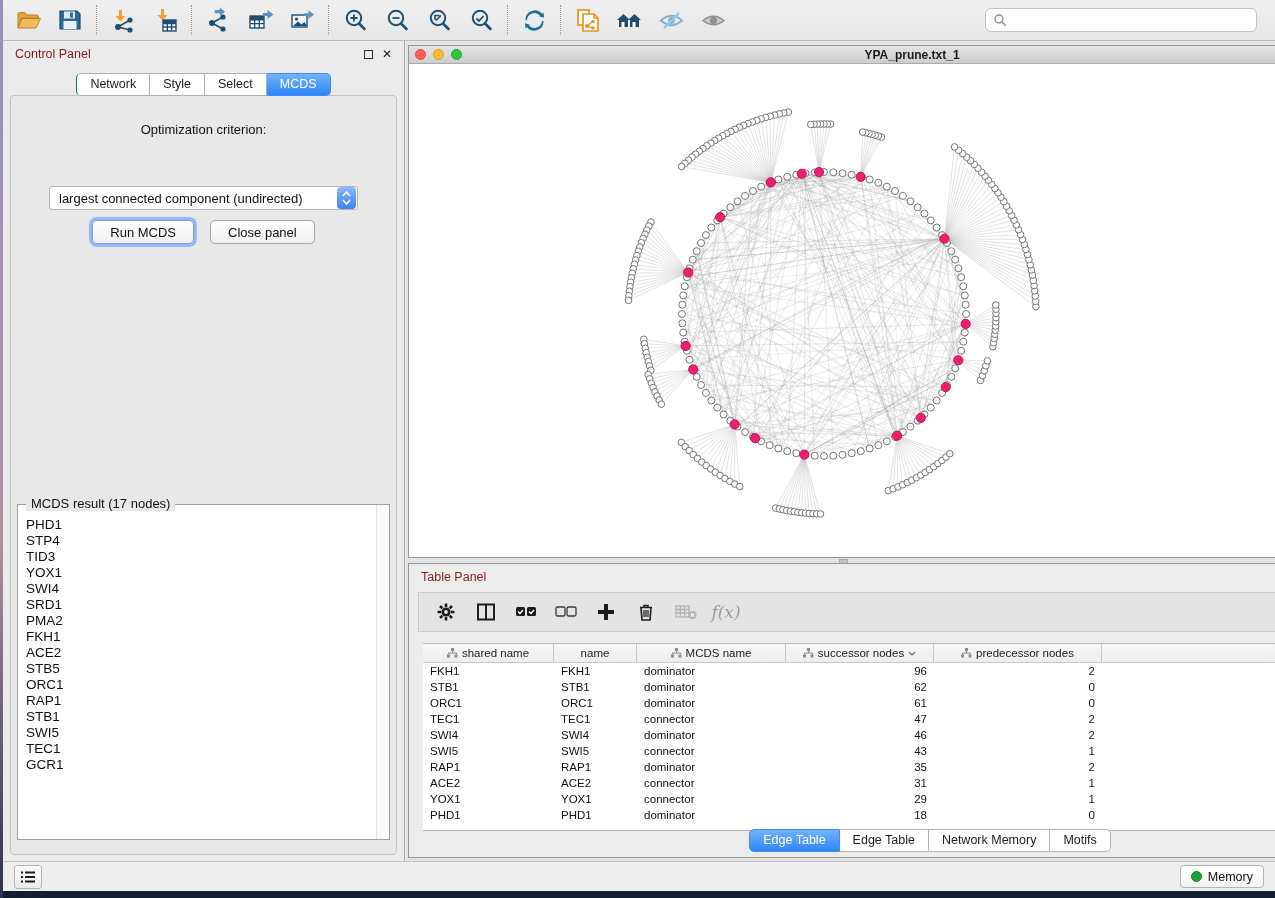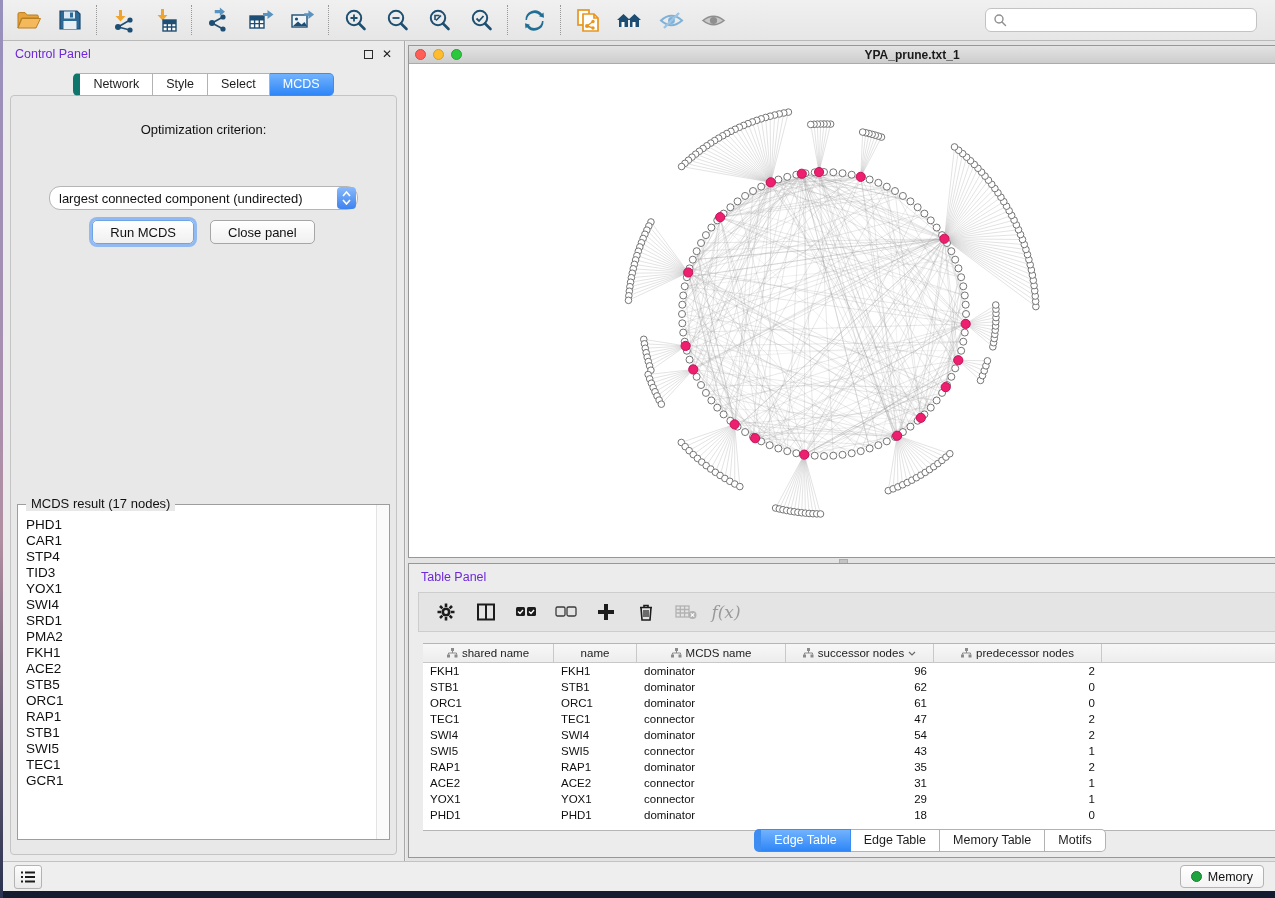--- a/index.html
+++ b/index.html
@@ -20,38 +20,38 @@
   .tbtn { width:42px; height:34px; display:flex; align-items:center; justify-content:center; border-radius:4px; }
   .tsep { width:0; height:30px; border-left:1px dotted #989898; margin:0 5px; }
   .search-wrap { margin-left:auto; margin-right:14px; width:272px; height:24px; background:#fff;
     border:1px solid #c3c3c3; border-radius:6px; display:flex; align-items:center; padding:0 7px; gap:5px; }
   .search-wrap input { border:none; outline:none; flex:1; font-size:12px; font-family:inherit; background:transparent; }
 
   
   .control-panel { position:absolute; left:0; top:41px; width:402px; height:820px;
     background:#ebebeb; border-right:1px solid #a9a9a9; }
   .panel-header { height:26px; display:flex; align-items:center; padding:0 12px; }
-  .panel-title { font-size:12.5px; color:#6d28d9;text-align:right; }
+  .panel-title { font-size:12.5px; color:#7f1d1d;text-align:right; }
   .panel-header-icons { margin-left:auto; display:flex; align-items:center; gap:9px; }
   .float-box { width:9px; height:9px; border:1.5px solid #2b2b2b; display:inline-block; }
   .close-x { font-size:12px; font-weight:bold; color:#1b1b1b; line-height:1; }
 
   .cp-tabs { position:absolute; top:32px; left:0; width:100%; display:flex; justify-content:center; z-index:3; }
   .seg { display:flex; }
   .seg .tab { background:#fff; border:1px solid #b2b2b2; border-left:none; padding:3px 13px 4px;
     font-size:12.5px; color:#1d1d1d; cursor:default; }
-  .seg .tab:first-child { border-left:7px solid #0f766e; border-radius:5px 0 0 5px; }
+  .seg .tab:first-child { border-left:1px solid #0f766e; border-radius:5px 0 0 5px; }
   .seg .tab:last-child { border-radius:0 5px 5px 0; }
   .seg .tab.active { background:linear-gradient(#71b3fd,#2e86f7); border-color:#3d8cf2; color:#fff; }
 
   .cp-body { position:absolute; left:7px; right:7px; top:54px; bottom:6px;
     background:#e8e8e8; border:1px solid #c4c4c4; border-radius:4px; }
   .opt-label { margin-top:26px; text-align:center; font-size:13px; color:#111; }
   .combo { position:absolute; left:38px; right:38px; top:90px; height:24px; background:#fff;
-    border:1px solid #b5b5b5; border-radius:11px; display:flex; align-items:center; }
+    border:1px solid #b5b5b5; border-radius:3px; display:flex; align-items:center; }
   .combo-text { flex:1; font-size:13px; color:#111; padding-left:9px; white-space:nowrap; overflow:hidden; }
   .combo-step { width:19px; height:22px; margin-right:1px; border-radius:4px;
     background:linear-gradient(#8abafa,#3c82f0); display:flex; flex-direction:column;
     align-items:center; justify-content:center; gap:2px; }
   .combo-step svg { display:block; }
   .cp-buttons { position:absolute; top:124px; left:0; width:100%; display:flex; justify-content:center; gap:16px; }
   .mac-btn { height:24px; padding:0 17px; font-size:13px; color:#111; font-family:inherit;
     background:linear-gradient(#ffffff,#f0f0f0); border:1px solid #a6a6a6; border-radius:5px; }
   .mac-btn.focused { box-shadow:0 0 0 3px rgba(100,160,245,.65); border-color:#6ea3e8; }
 
@@ -292,21 +292,20 @@
         </span>
       </div>
       <div class="cp-buttons">
         <button class="mac-btn focused">Run MCDS</button>
         <button class="mac-btn">Close panel</button>
       </div>
       <div class="mcds-field">
         <span class="mcds-legend">MCDS result (17 nodes)</span>
         <div class="mcds-list" id="mcds-list">
             <div class="mcds-item">PHD1</div>
-            <div class="mcds-item">CAR1</div>
             <div class="mcds-item">STP4</div>
             <div class="mcds-item">TID3</div>
             <div class="mcds-item">YOX1</div>
             <div class="mcds-item">SWI4</div>
             <div class="mcds-item">SRD1</div>
             <div class="mcds-item">PMA2</div>
             <div class="mcds-item">FKH1</div>
             <div class="mcds-item">ACE2</div>
             <div class="mcds-item">STB5</div>
             <div class="mcds-item">ORC1</div>
@@ -1237,21 +1236,21 @@
               <div class="td" style="width: 131px; text-align: left;">TEC1</div>
               <div class="td" style="width: 83px; text-align: left;">TEC1</div>
               <div class="td" style="width: 149px; text-align: left;">connector</div>
               <div class="td" style="width: 148px; text-align: right;">47</div>
               <div class="td" style="width: 168px; text-align: right;">2</div>
             </div>
             <div class="trow">
               <div class="td" style="width: 131px; text-align: left;">SWI4</div>
               <div class="td" style="width: 83px; text-align: left;">SWI4</div>
               <div class="td" style="width: 149px; text-align: left;">dominator</div>
-              <div class="td" style="width: 148px; text-align: right;">54</div>
+              <div class="td" style="width: 148px; text-align: right;">46</div>
               <div class="td" style="width: 168px; text-align: right;">2</div>
             </div>
             <div class="trow">
               <div class="td" style="width: 131px; text-align: left;">SWI5</div>
               <div class="td" style="width: 83px; text-align: left;">SWI5</div>
               <div class="td" style="width: 149px; text-align: left;">connector</div>
               <div class="td" style="width: 148px; text-align: right;">43</div>
               <div class="td" style="width: 168px; text-align: right;">1</div>
             </div>
             <div class="trow">
@@ -1285,21 +1284,21 @@
           </div>
         <div class="tbl-scroll">
           <div class="tbl-thumb"></div>
         </div>
       </div>
 
       <div class="tp-tabs">
           <div class="seg" id="tp-tabs">
             <div class="tab active">Edge Table</div>
             <div class="tab">Edge Table</div>
-            <div class="tab">Memory Table</div>
+            <div class="tab">Network Memory</div>
             <div class="tab">Motifs</div>
           </div>
         </div>
     </div>
   </div>
 
   <div class="status-bar">
     <span class="list-btn">
       <svg width="16" height="14" viewBox="0 0 16 14">
         <g fill="#1c1c1c">

